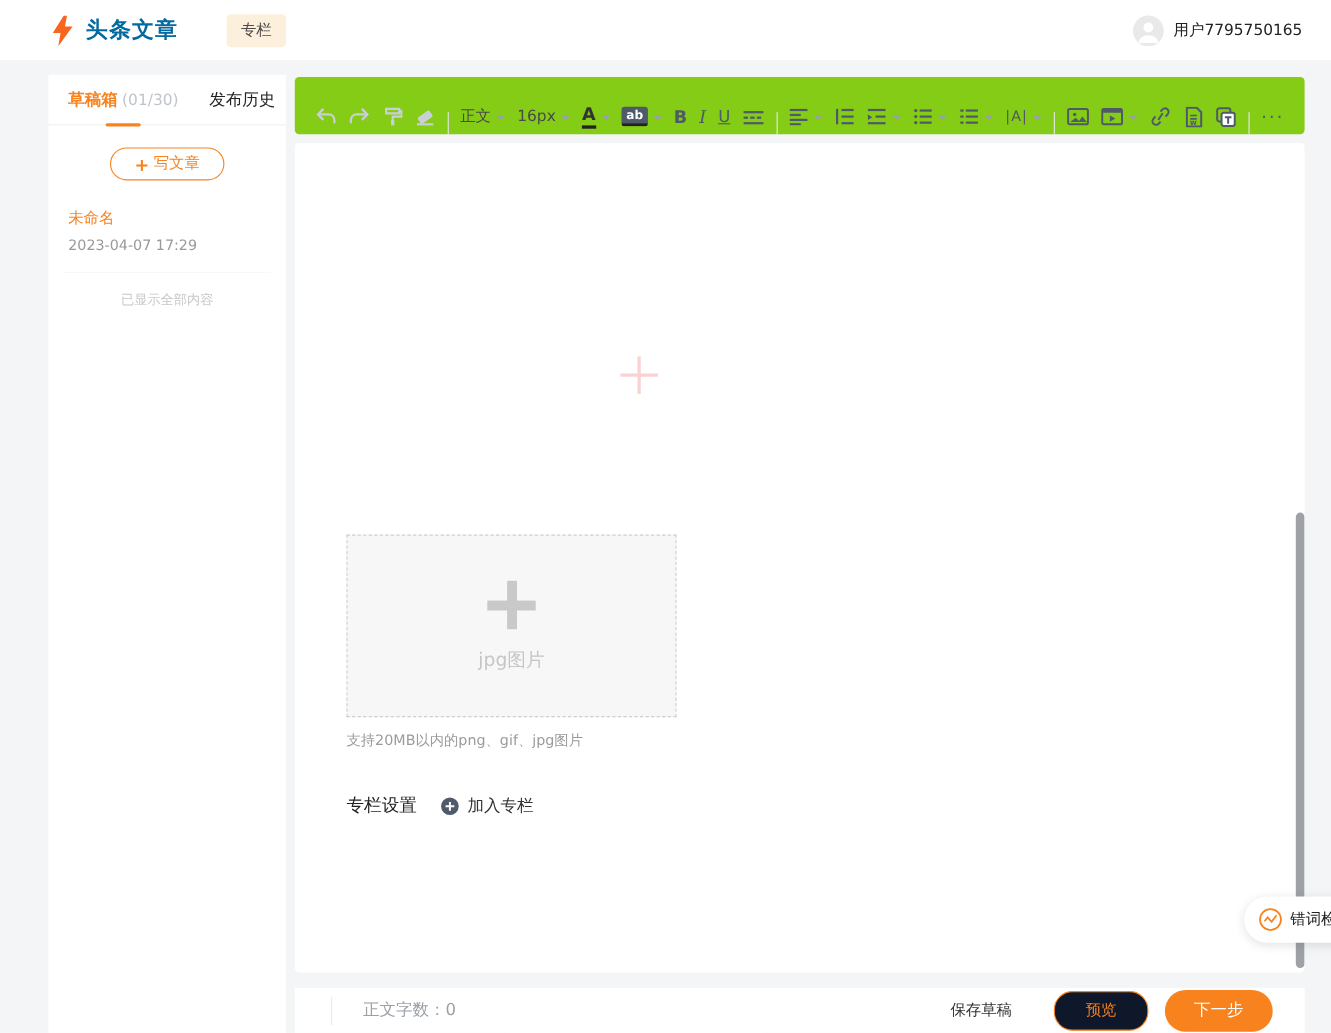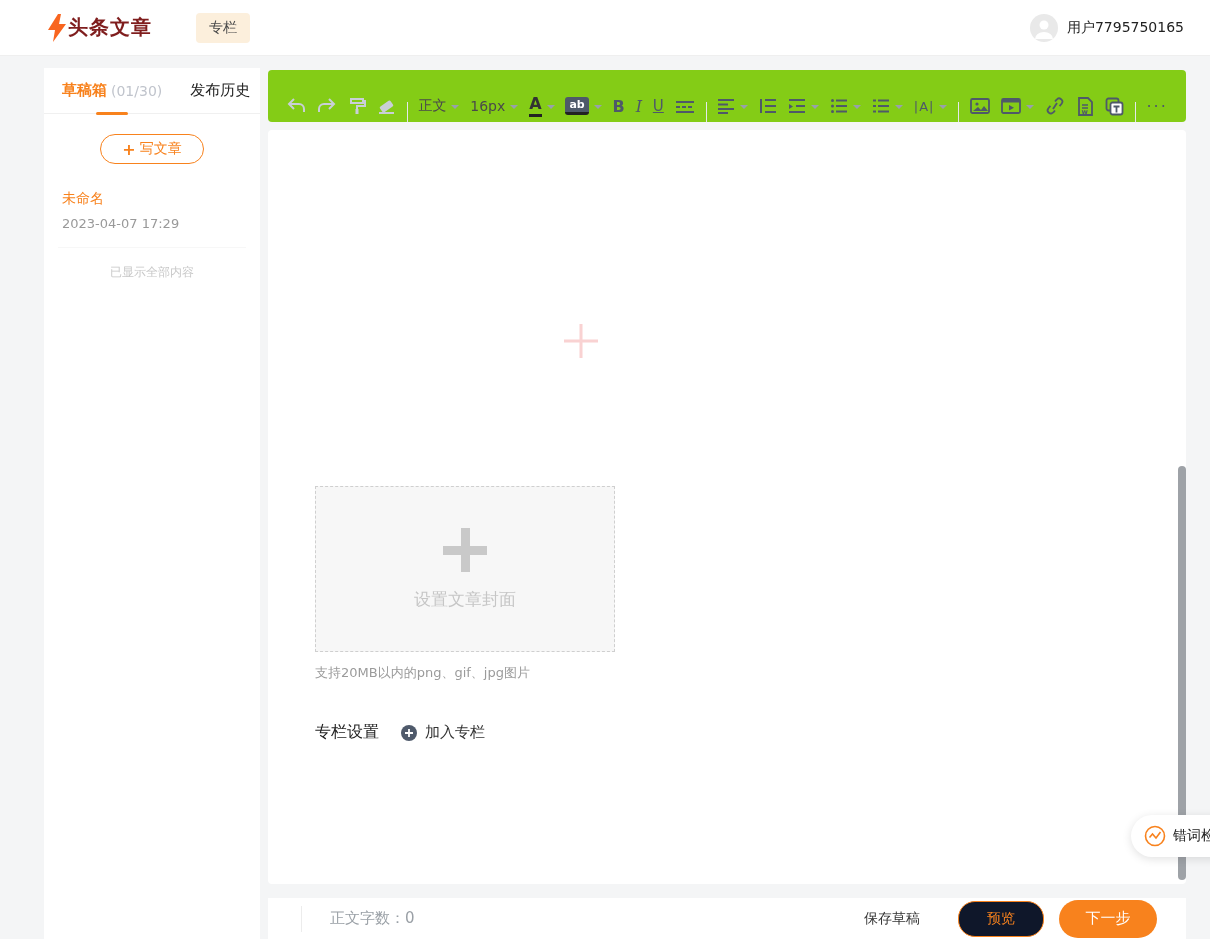--- a/index.html
+++ b/index.html
@@ -3,21 +3,21 @@
 <meta charset="utf-8">
 <style>
   * { margin:0; padding:0; box-sizing:border-box; }
   html,body { width:1210px; height:939px; overflow:hidden; }
   body { position:relative; background:#f4f5f6; font-family:"DejaVu Sans","Liberation Sans",sans-serif; color:#222; }
 
   
   .topbar { position:absolute; left:0; top:0; width:1210px; height:56px; background:#fff;
             border-bottom:1px solid #efefef; display:flex; align-items:center; }
   .bolt { margin-left:46px; width:22px; height:28px; }
-  .app-title { font-size:20px; font-weight:bold; color:#7f1d1d; letter-spacing:1px; }
+  .app-title { margin-left:10px; font-size:20px; font-weight:bold; color:#0369a1; letter-spacing:1px; }
   .col-badge { margin-left:44px; background:#fcefdc; color:#4a4a4a; font-size:14px;
                padding:6px 13px; border-radius:4px; cursor:pointer; }
   .top-spacer { flex:1; }
   .avatar { width:28px; height:28px; border-radius:50%; background:#e9e9e9; display:flex;
             align-items:center; justify-content:center; overflow:hidden; }
   .username { margin-left:9px; margin-right:26px; font-size:14px; color:#222; }
 
   
   .sidebar { position:absolute; left:44px; top:68px; width:216px; height:871px; background:#fff; }
   .side-tabs { height:46px; border-bottom:1px solid #f0f0f0; display:flex; align-items:flex-end; }
@@ -317,21 +317,21 @@
   <svg class="crosshair" width="36" height="36" viewBox="0 0 36 36">
     <rect x="16.5" y="1" width="3" height="34" fill="#f9d2d2"></rect>
     <rect x="1" y="16.5" width="34" height="3" fill="#f9d2d2"></rect>
   </svg>
 
 
   <div class="cover-row">
     <div>
       <div class="upload-box">
         <div class="up-plus"></div>
-        <div class="up-text">设置文章封面</div>
+        <div class="up-text">jpg图片</div>
       </div>
       <div class="cover-hint">支持20MB以内的png、gif、jpg图片</div>
     </div>
   </div>
 
   <div class="column-row">
     <div class="row-label">专栏设置</div>
     <div class="add-col">
       <svg width="18" height="18" viewBox="0 0 18 18">
         <circle cx="9" cy="9" r="8" fill="#4f5a6b"></circle>

